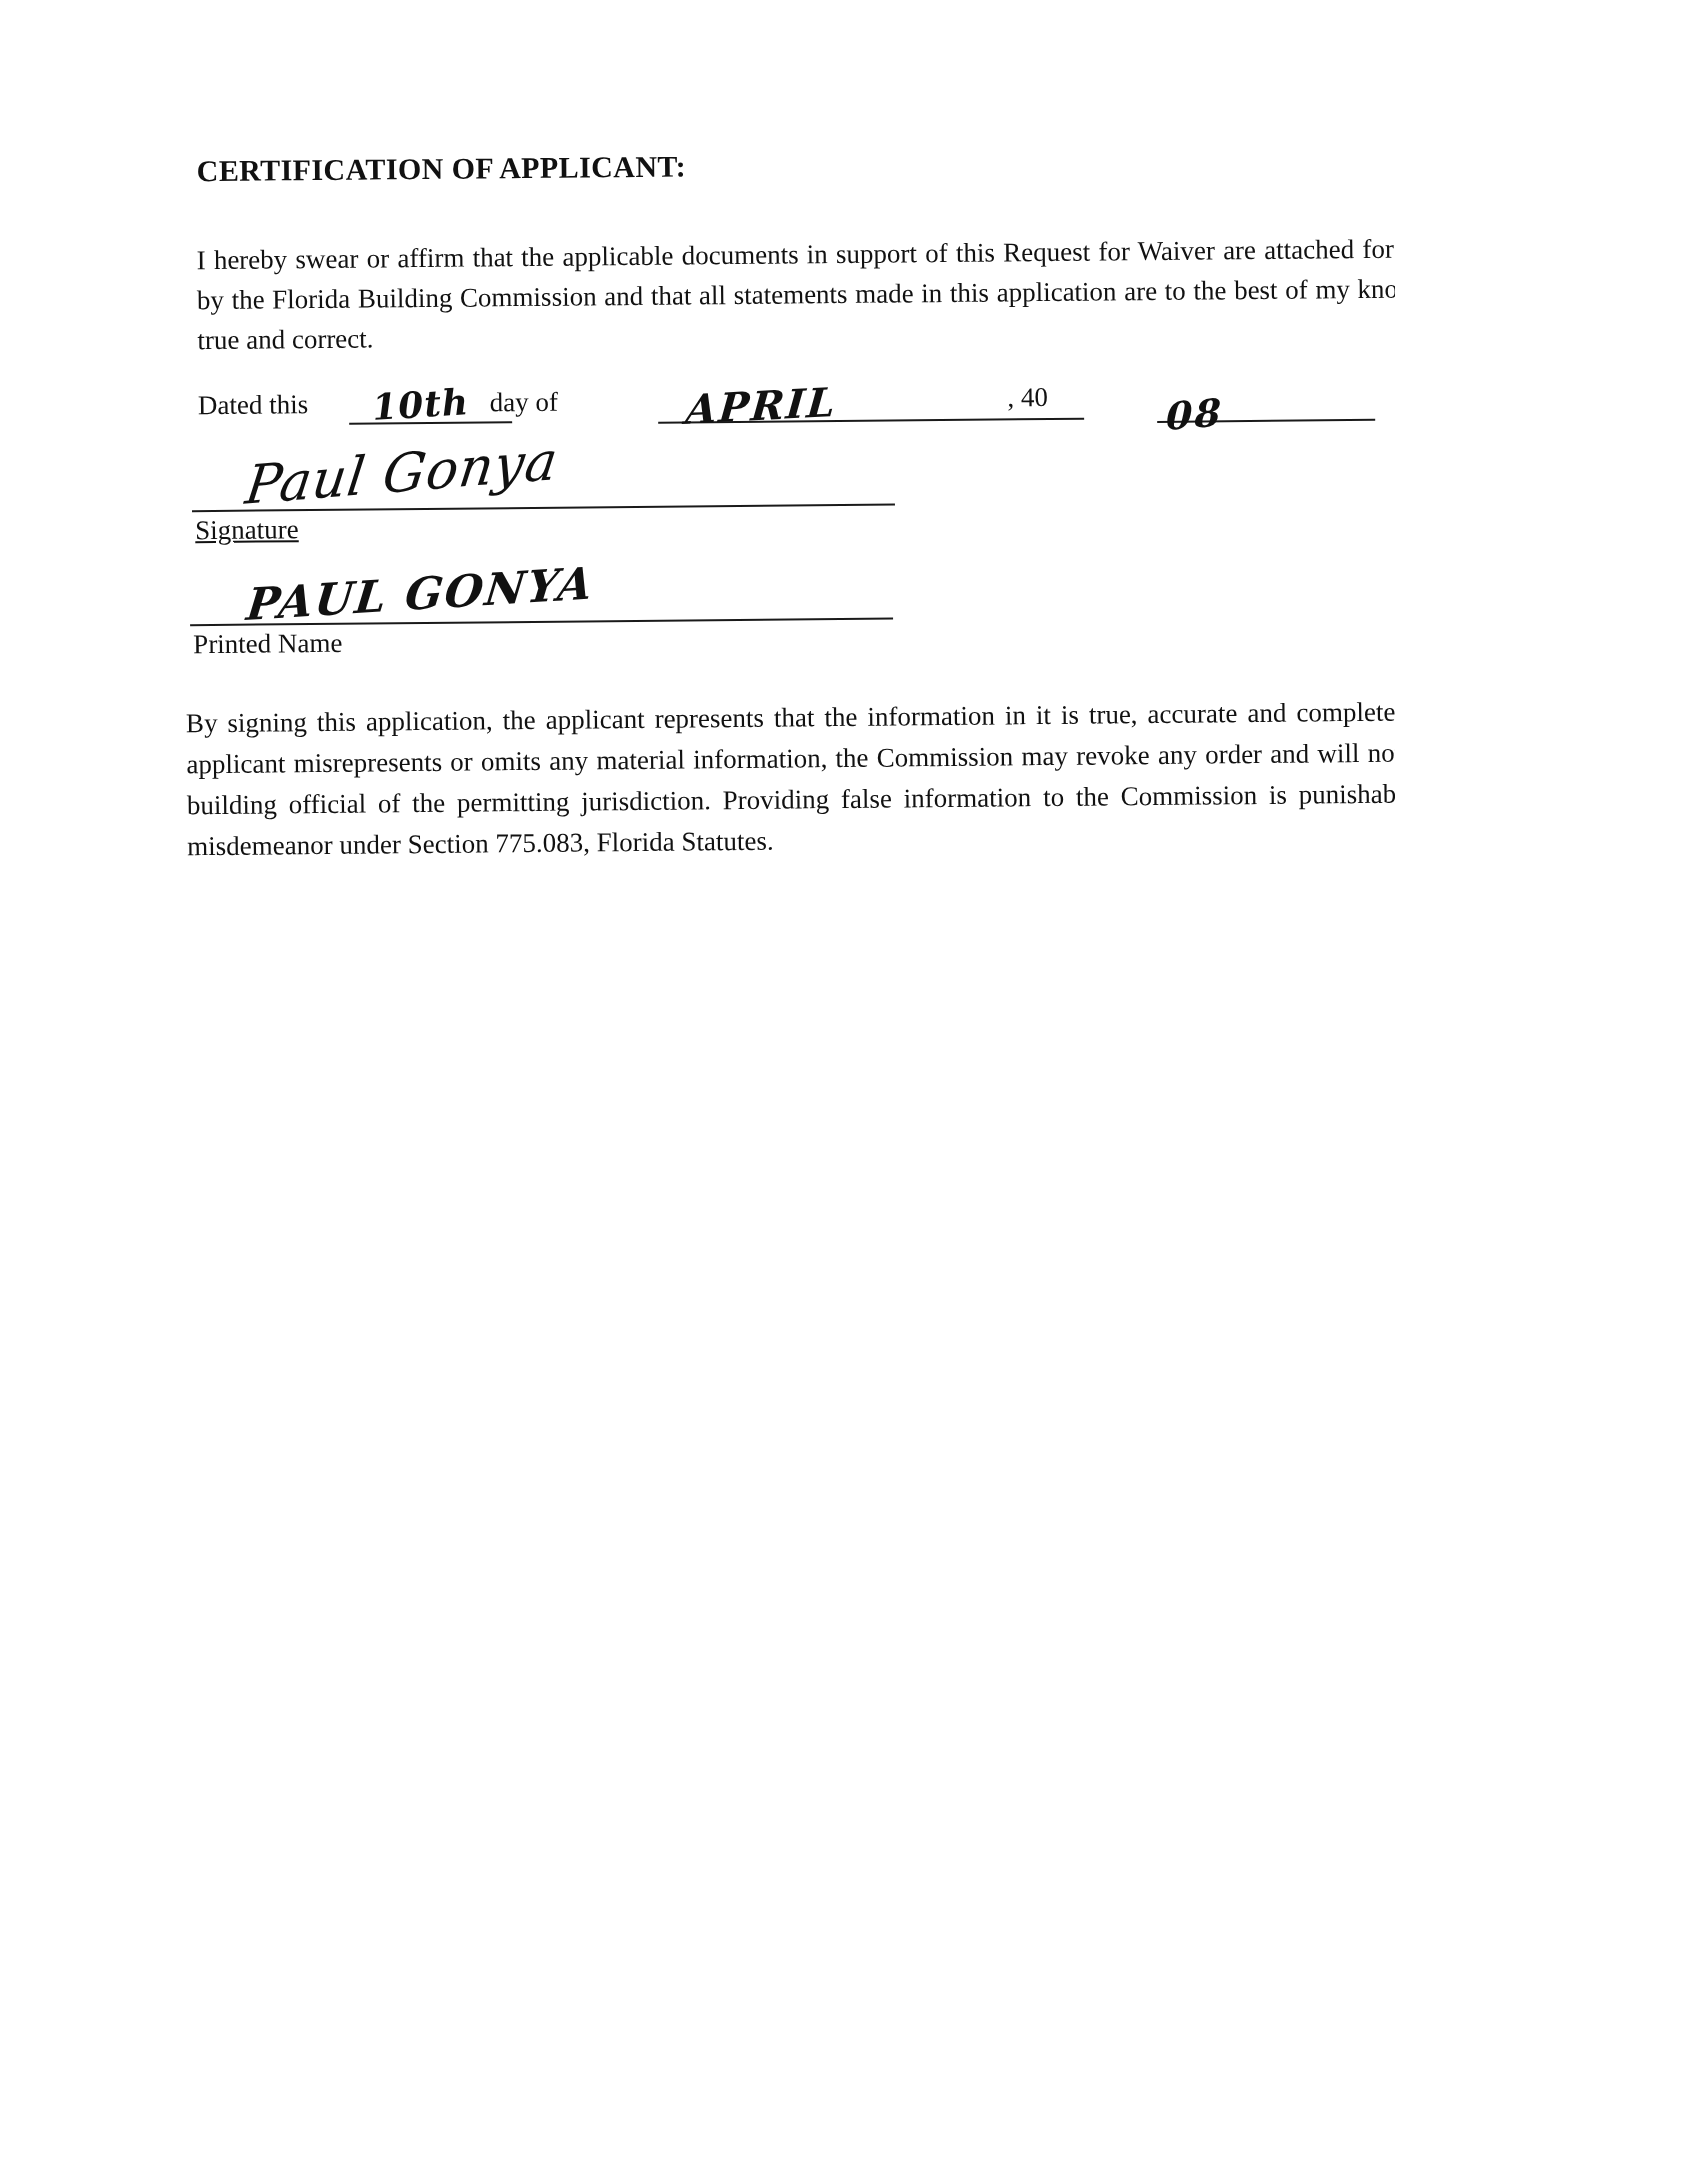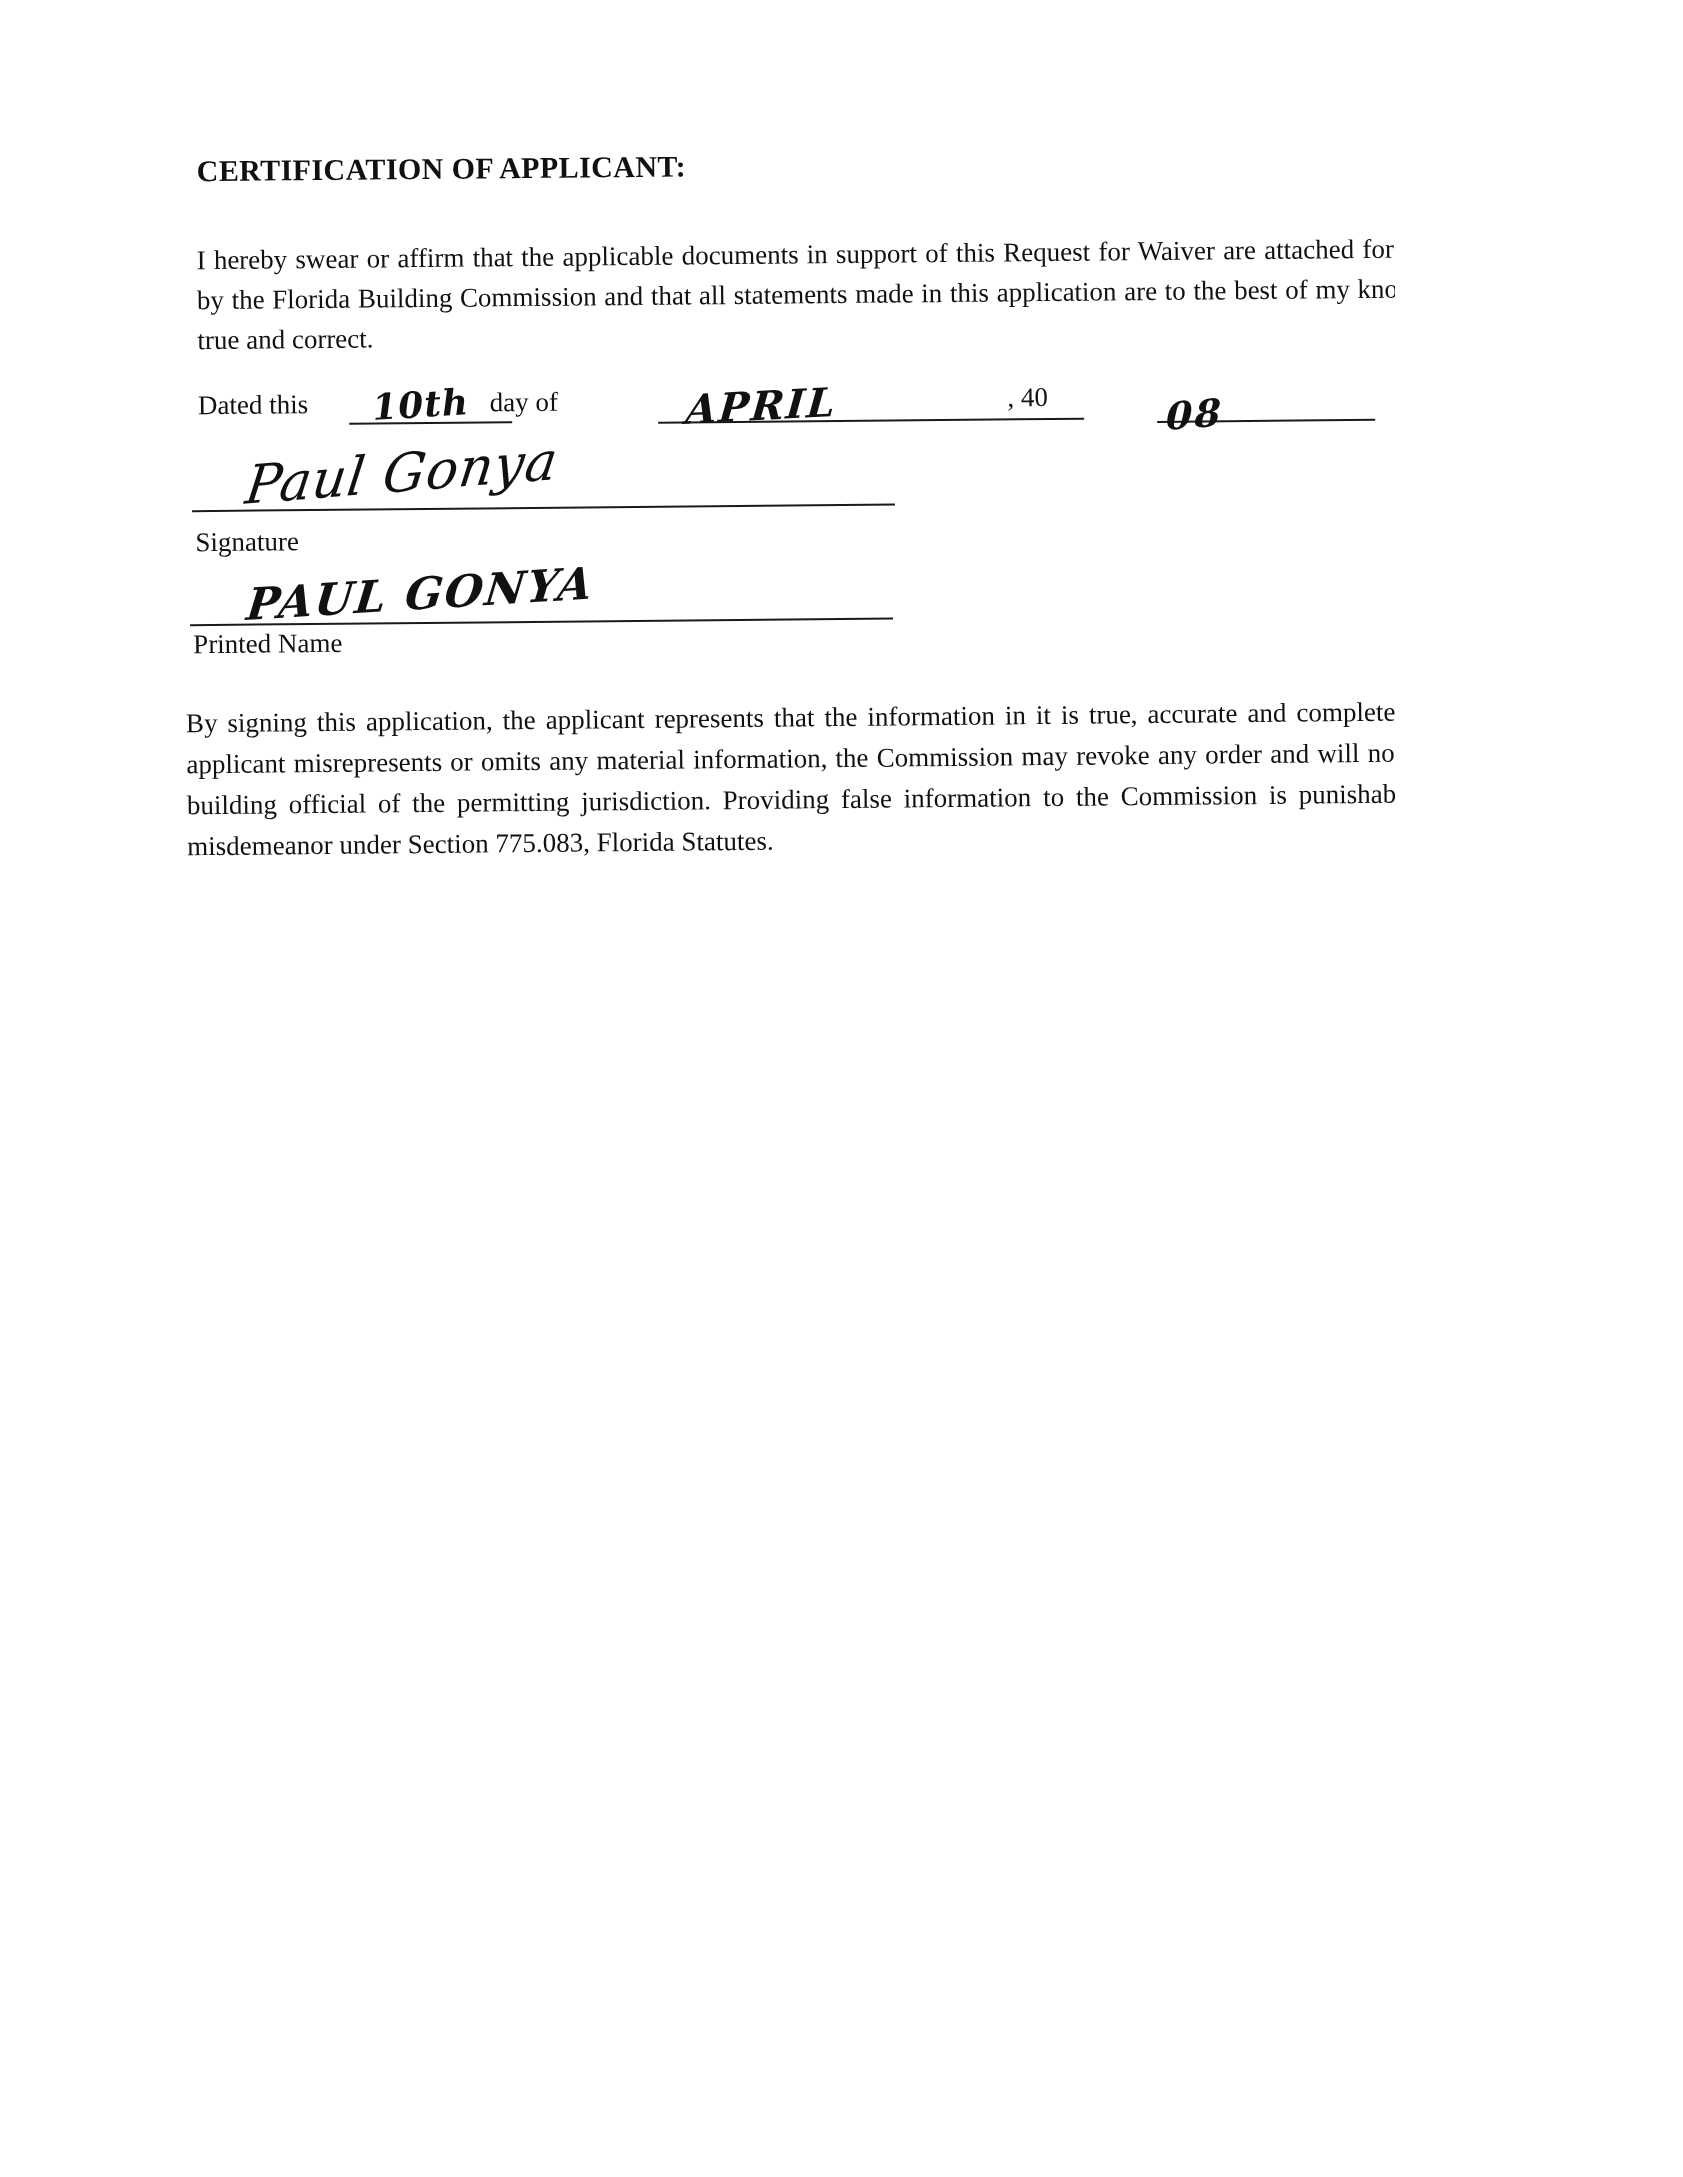--- a/index.html
+++ b/index.html
@@ -58,21 +58,21 @@
     left: 205px;
     top: 340px;
     font-size: 27px;
     font-family: "Liberation Serif", serif;
   }
   .label {
     position: absolute;
     font-size: 27px;
     font-family: "Liberation Serif", serif;
   }
-  #sig-label { left: 201px; top: 477px; }
+  #sig-label { left: 201px; top: 465px; text-decoration: underline; }
   #name-label { left: 198px; top: 579px; }
 
   
   .rule {
     position: absolute;
     height: 0;
     border-bottom: 2px solid #1a1a1a;
   }
   #rule-day    { left: 356px; top: 374px; width: 163px; }
   #rule-month  { left: 665px; top: 376px; width: 426px; }

